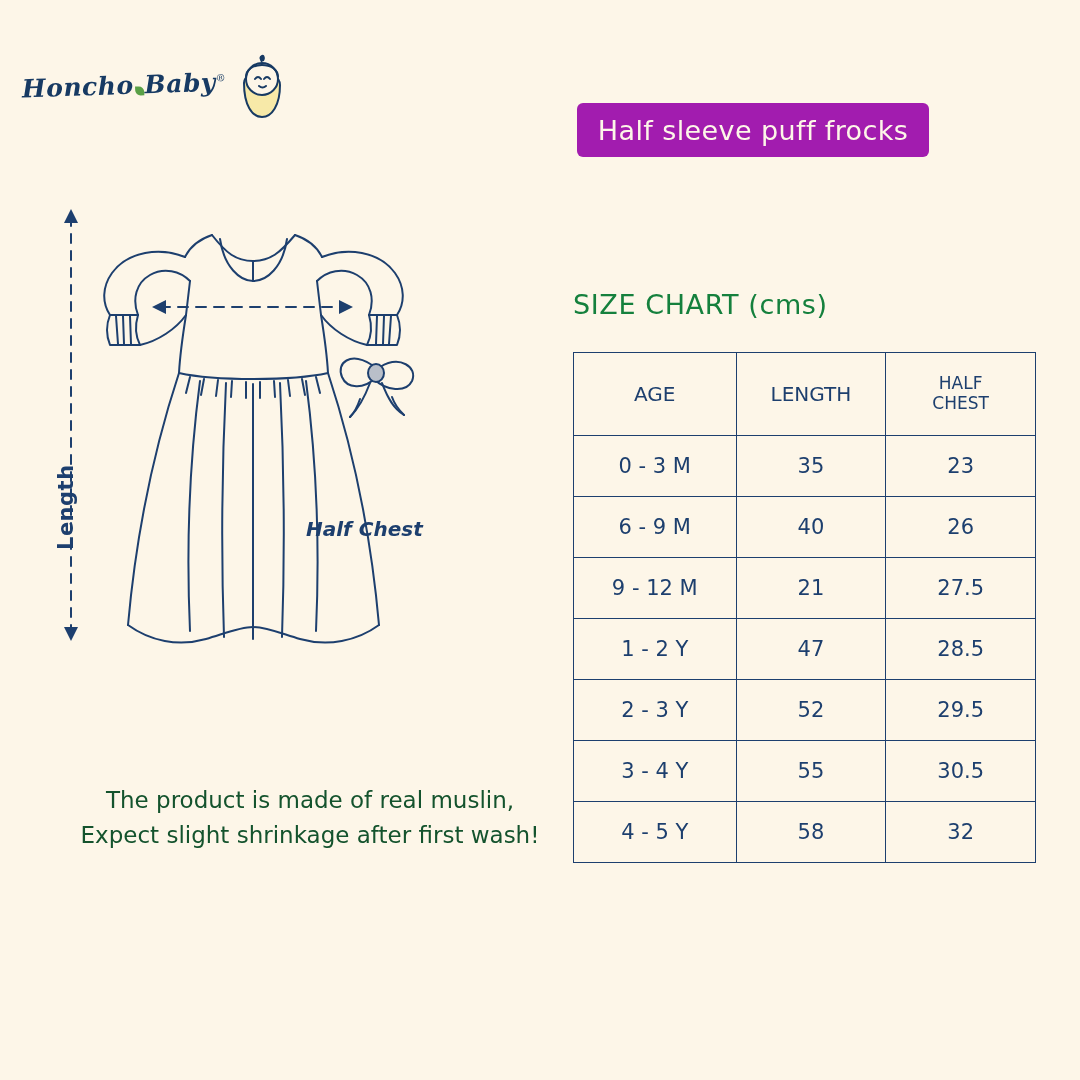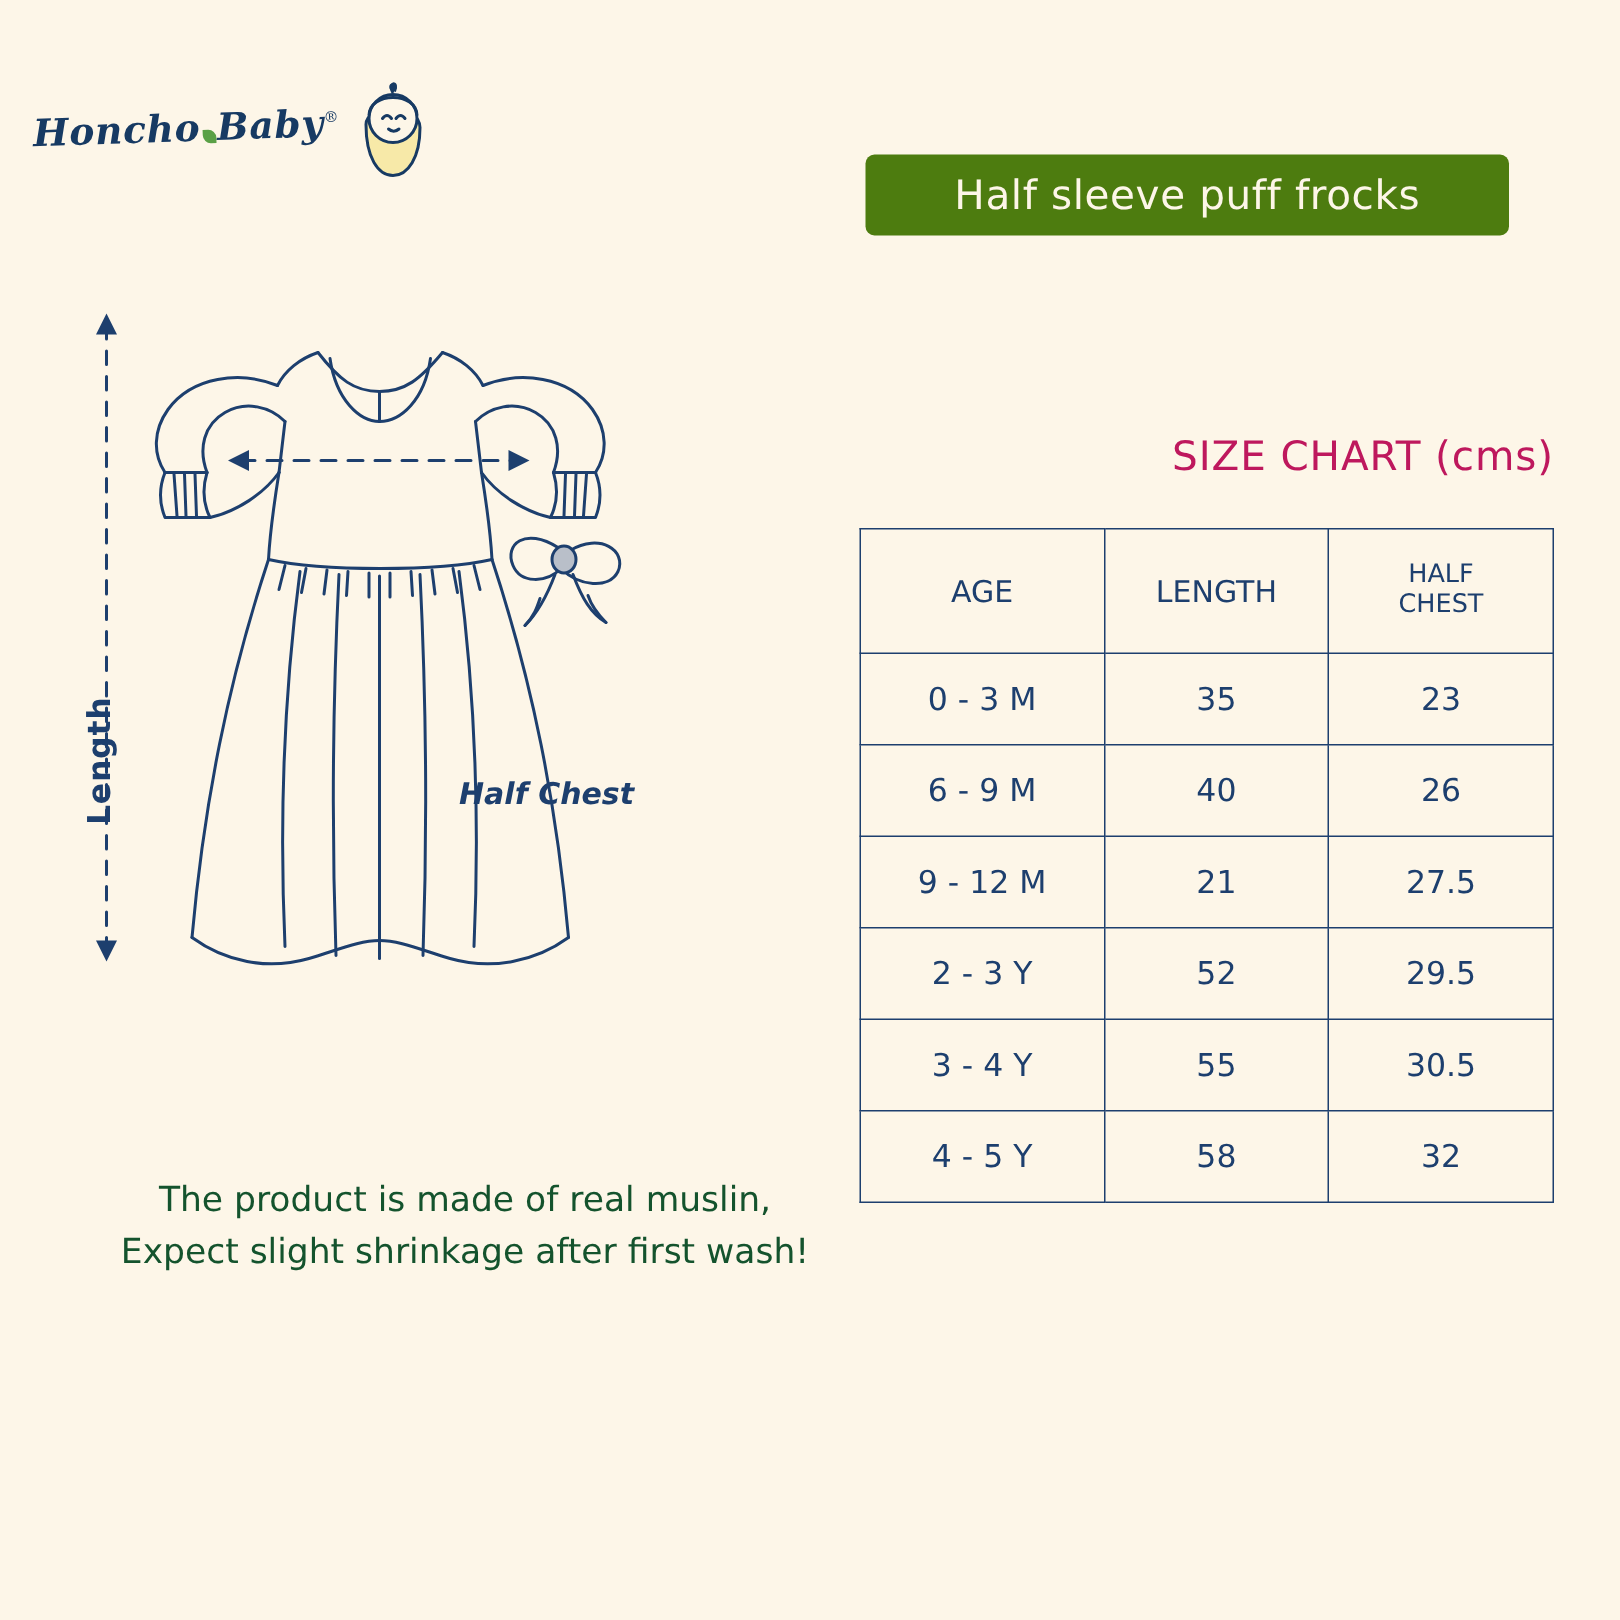--- a/index.html
+++ b/index.html
@@ -47,22 +47,22 @@
   .brand-baby {
     position: relative;
     width: 60px; height: 72px;
     flex: 0 0 auto;
   }
 
   
   .title-pill {
     position: absolute;
     left: 577px; top: 103px;
-    width: 429px; height: 54px;
-    background: #4d7c0f;
+    width: 352px; height: 54px;
+    background: #a21caf;
     border-radius: 6px;
     display: flex; align-items: center; justify-content: center;
   }
   .title-pill span {
     color: #fdf6e8;
     font-size: 27px;
     letter-spacing: 0.4px;
     font-family: "DejaVu Sans", sans-serif;
   }
 
@@ -103,24 +103,24 @@
     line-height: 1.5;
     color: #14532d;
     font-family: "DejaVu Sans", sans-serif;
   }
 
   
   .chart-title {
     position: absolute;
     left: 573px; top: 289px;
     width: 463px;
-    text-align: right;
+    text-align: left;
     font-size: 27px;
     letter-spacing: 0.6px;
-    color: #be185d;
+    color: #15803d;
     font-family: "DejaVu Sans", sans-serif;
   }
   table.size-chart {
     position: absolute;
     left: 573px; top: 352px;
     width: 463px;
     border-collapse: collapse;
     font-family: "DejaVu Sans", sans-serif;
   }
   table.size-chart td, table.size-chart th {
@@ -268,20 +268,25 @@
       <td>6 - 9 M</td>
       <td>40</td>
       <td>26</td>
     </tr>
     <tr>
       <td>9 - 12 M</td>
       <td>21</td>
       <td>27.5</td>
     </tr>
     <tr>
+      <td>1 - 2 Y</td>
+      <td>47</td>
+      <td>28.5</td>
+    </tr>
+    <tr>
       <td>2 - 3 Y</td>
       <td>52</td>
       <td>29.5</td>
     </tr>
     <tr>
       <td>3 - 4 Y</td>
       <td>55</td>
       <td>30.5</td>
     </tr>
     <tr>

